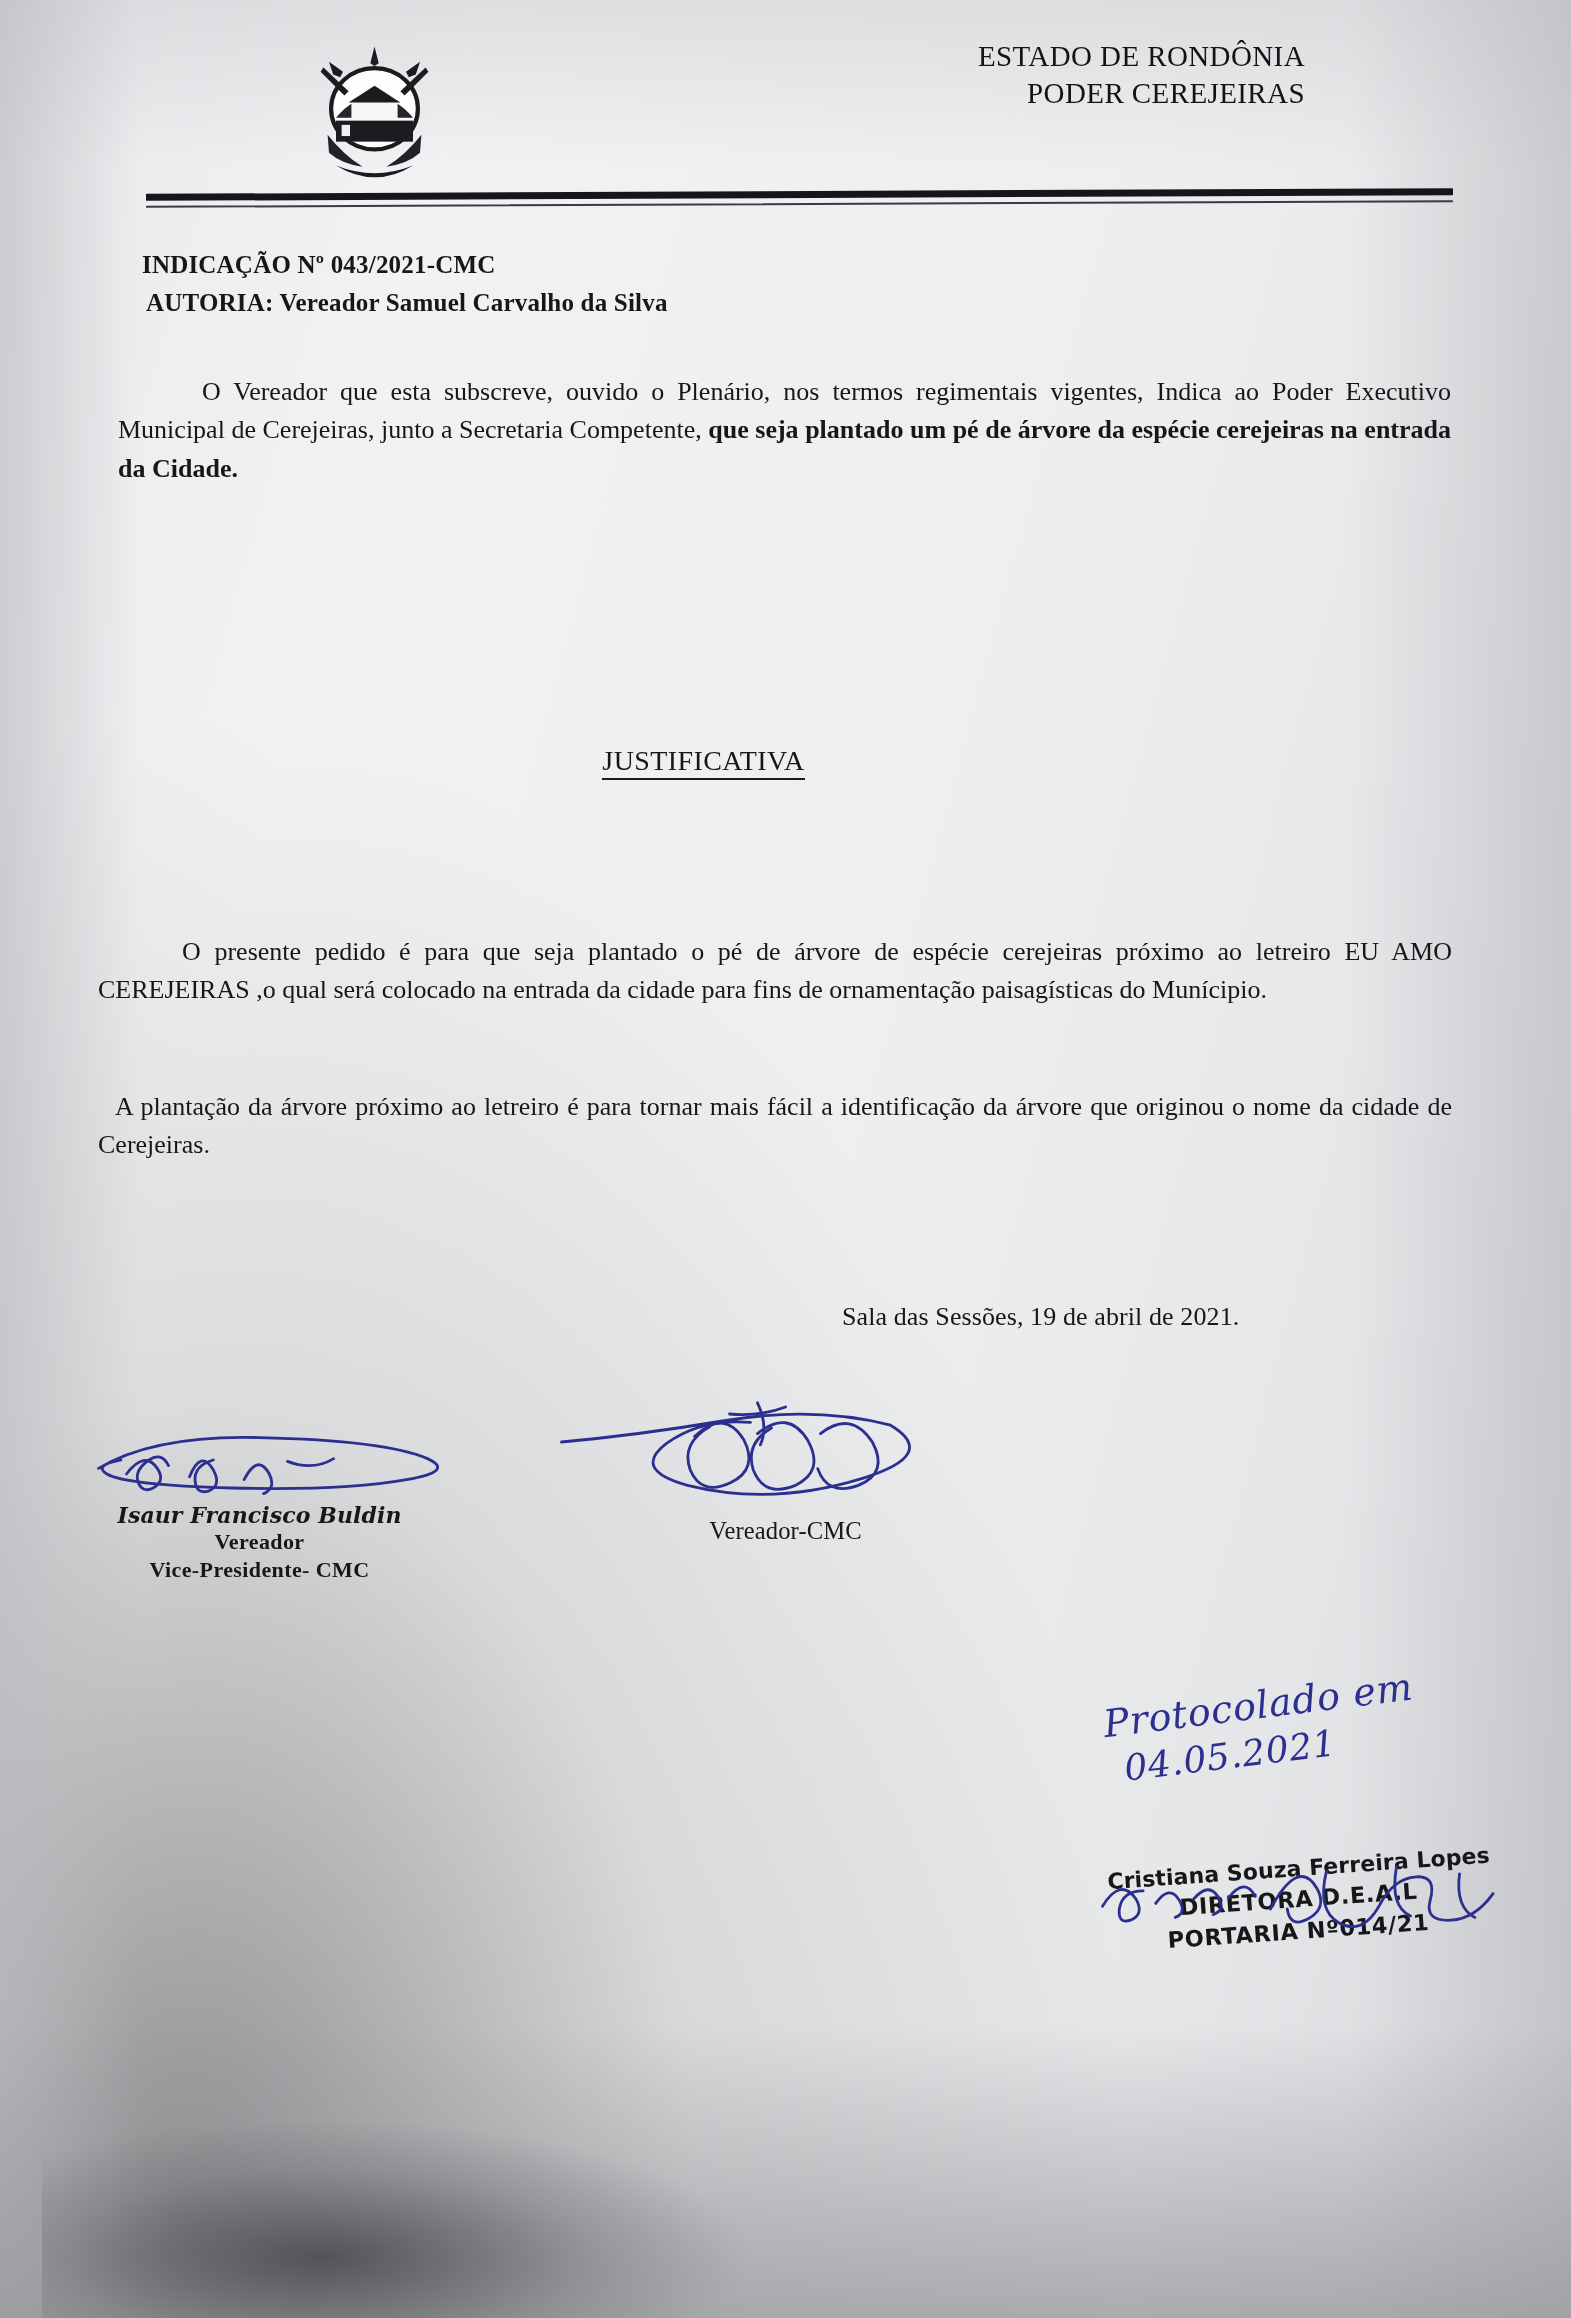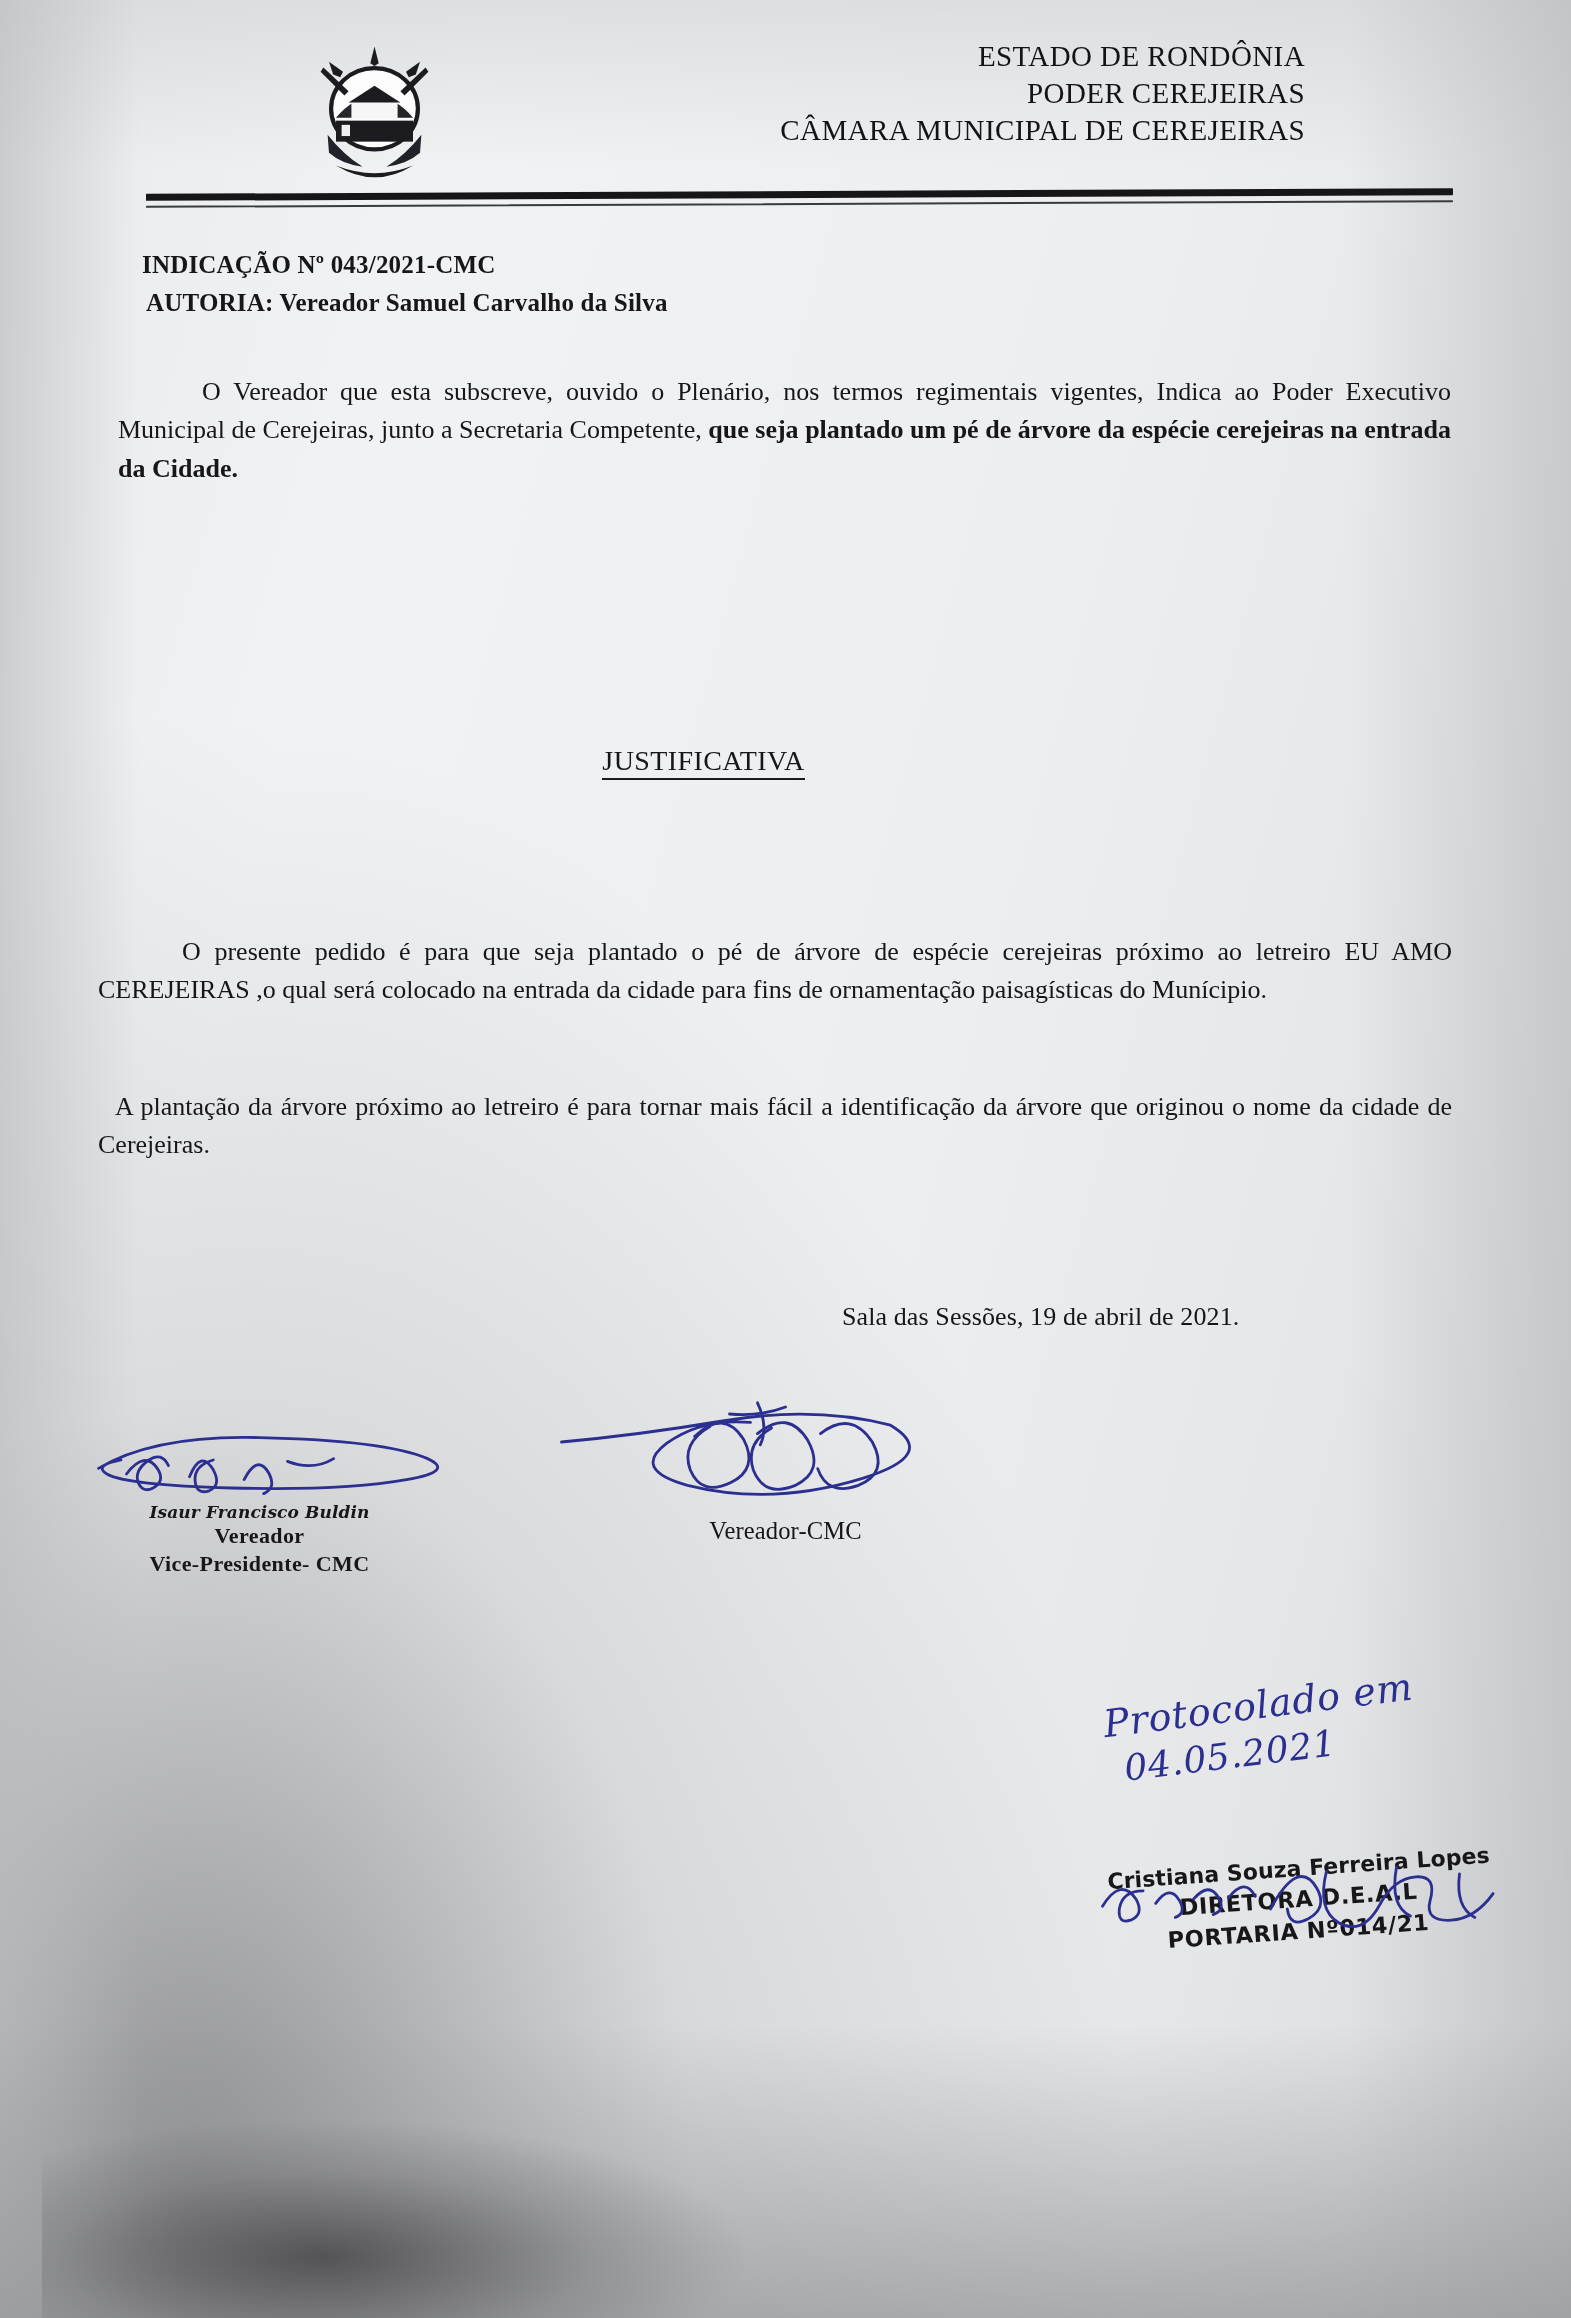--- a/index.html
+++ b/index.html
@@ -172,21 +172,21 @@
   .sig-right { left: 533px; top: 1516px; width: 505px; }
 
   .sig-name {
     font-size: 23px;
     font-weight: bold;
     letter-spacing: 0.1px;
   }
   .sig-name.handwritten-style {
     font-family: "DejaVu Serif", serif;
     font-style: italic;
-    font-size: 17px;
+    font-size: 22px;
   }
   .sig-role {
     font-size: 22px;
     font-weight: bold;
     letter-spacing: 0.4px;
     margin-top: 1.4px;
     font-family: Liberation Serif, serif;
   }
   .sig-role.plain {
     font-weight: normal;
@@ -295,21 +295,20 @@
           <path d="M40 176 q55 22 110 0 q-54 34 -110 0 z" fill="#1c1c20"></path>
           <path d="M22 36 L58 70 L52 76 L18 42 Z"></path>
           <path d="M168 36 L132 70 L138 76 L172 42 Z"></path>
         </g>
       </svg>
     </div>
 
     <div class="header-text">
       <div class="header-line">ESTADO DE RONDÔNIA</div>
       <div class="header-line">PODER CEREJEIRAS</div>
-      <div class="header-line">CÂMARA MUNICIPAL DE CEREJEIRAS</div>
     </div>
   </div>
 
   <div class="header-rule"></div>
   <div class="header-rule thin"></div>
 
   <div class="doc-id">INDICAÇÃO Nº 043/2021-CMC</div>
   <div class="doc-author">AUTORIA: Vereador  Samuel Carvalho da Silva</div>
 
   <div class="para-main"><span>O Vereador que esta subscreve, ouvido o Plenário, nos termos regimentais vigentes, Indica ao Poder Executivo Municipal de Cerejeiras, junto a Secretaria Competente, </span><b>que seja plantado um pé de árvore da espécie  cerejeiras na entrada da Cidade.</b></div>

